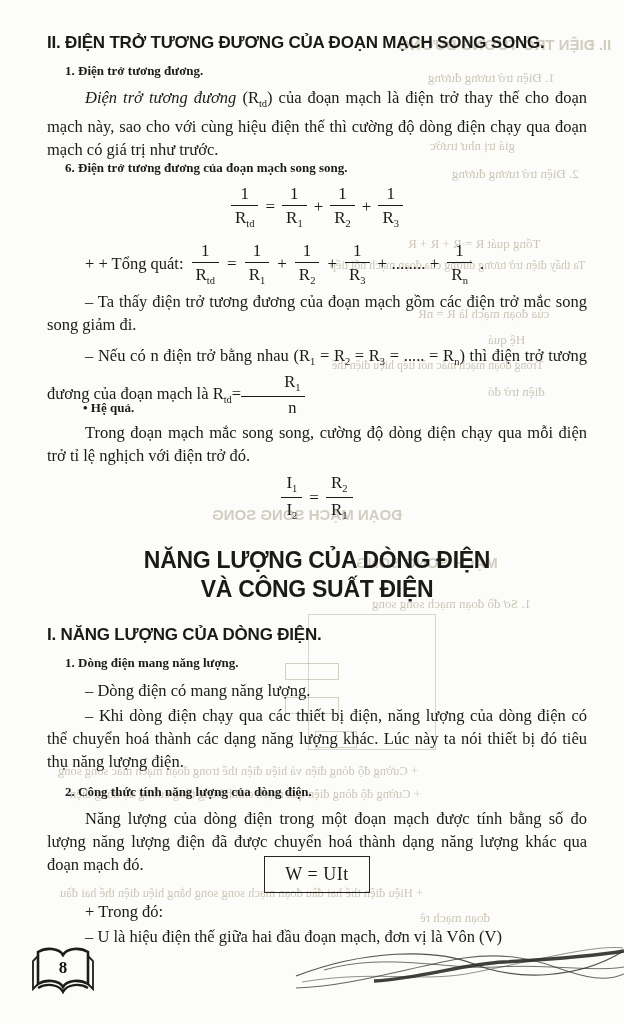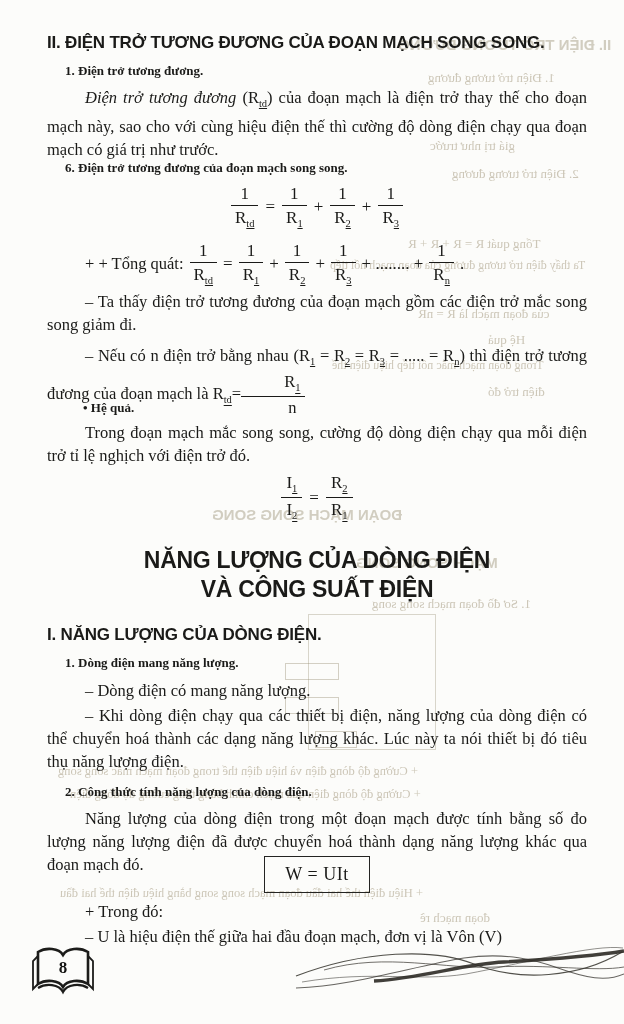--- a/index.html
+++ b/index.html
@@ -25,21 +25,21 @@
   .sans-head{font-family:"Liberation Sans",sans-serif;font-weight:bold;font-size:17px;letter-spacing:-0.2px;}
   .serif-head{font-weight:bold;font-size:13px;}
   .body-text{font-size:16.5px;line-height:23px;text-align:justify;}
   .ind{text-indent:38px;}
   .pad-head{padding-left:18px;}
   .formula-row{display:flex;justify-content:center;align-items:center;gap:7px;font-size:17px;}
   .formula-left{justify-content:flex-start;padding-left:38px;gap:6px;}
   .frac{display:inline-block;vertical-align:middle;text-align:center;line-height:1.12;}
   .frac .num{display:block;padding:0 5px 2px;}
   .frac .den{display:block;border-top:1.4px solid #1a1a18;padding:2px 4px 0;}
-  sub{font-size:10.5px;text-decoration:underline;}
+  sub{font-size:10.5px;}
   .frac-inline{vertical-align:-16px;}
   .big-head{font-family:"Liberation Sans",sans-serif;font-weight:bold;font-size:23px;line-height:29px;
             text-align:center;letter-spacing:-0.3px;}
   .wbox-wrap{display:flex;justify-content:center;}
   .wbox{border:1.6px solid #242422;padding:7px 20px;font-size:18px;letter-spacing:0.5px;}
   .footer-book{position:absolute;left:30px;top:944px;z-index:2;}
   .footer-swoosh{position:absolute;left:294px;top:936px;z-index:2;}
   .booknum{font-family:"Liberation Serif",serif;font-weight:bold;}
 </style>
 </head>
@@ -93,21 +93,21 @@
         <span class="num">1</span>
         <span class="den"><span>R</span><sub>2</sub></span>
       </span>
     <span>+</span>
     <span class="frac">
         <span class="num">1</span>
         <span class="den"><span>R</span><sub>3</sub></span>
       </span>
   </div>
 
-  <div class="blk formula-row formula-left" style="top:241px;">
+  <div class="blk formula-row formula-left" style="top:241px;gap:8px;">
     <span style="font-size:16.5px;">+ + Tổng quát:</span>
     <span class="frac">
         <span class="num">1</span>
         <span class="den"><span>R</span><sub>td</sub></span>
       </span>
     <span>=</span>
     <span class="frac">
         <span class="num">1</span>
         <span class="den"><span>R</span><sub>1</sub></span>
       </span>

